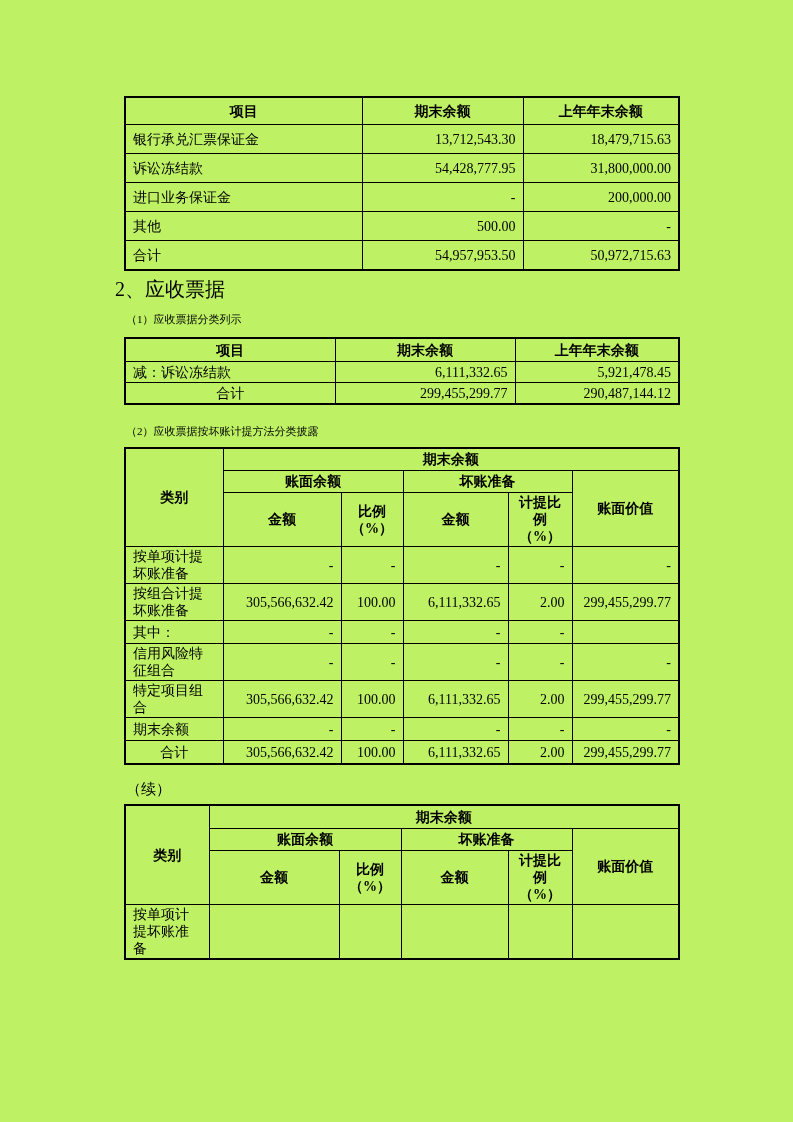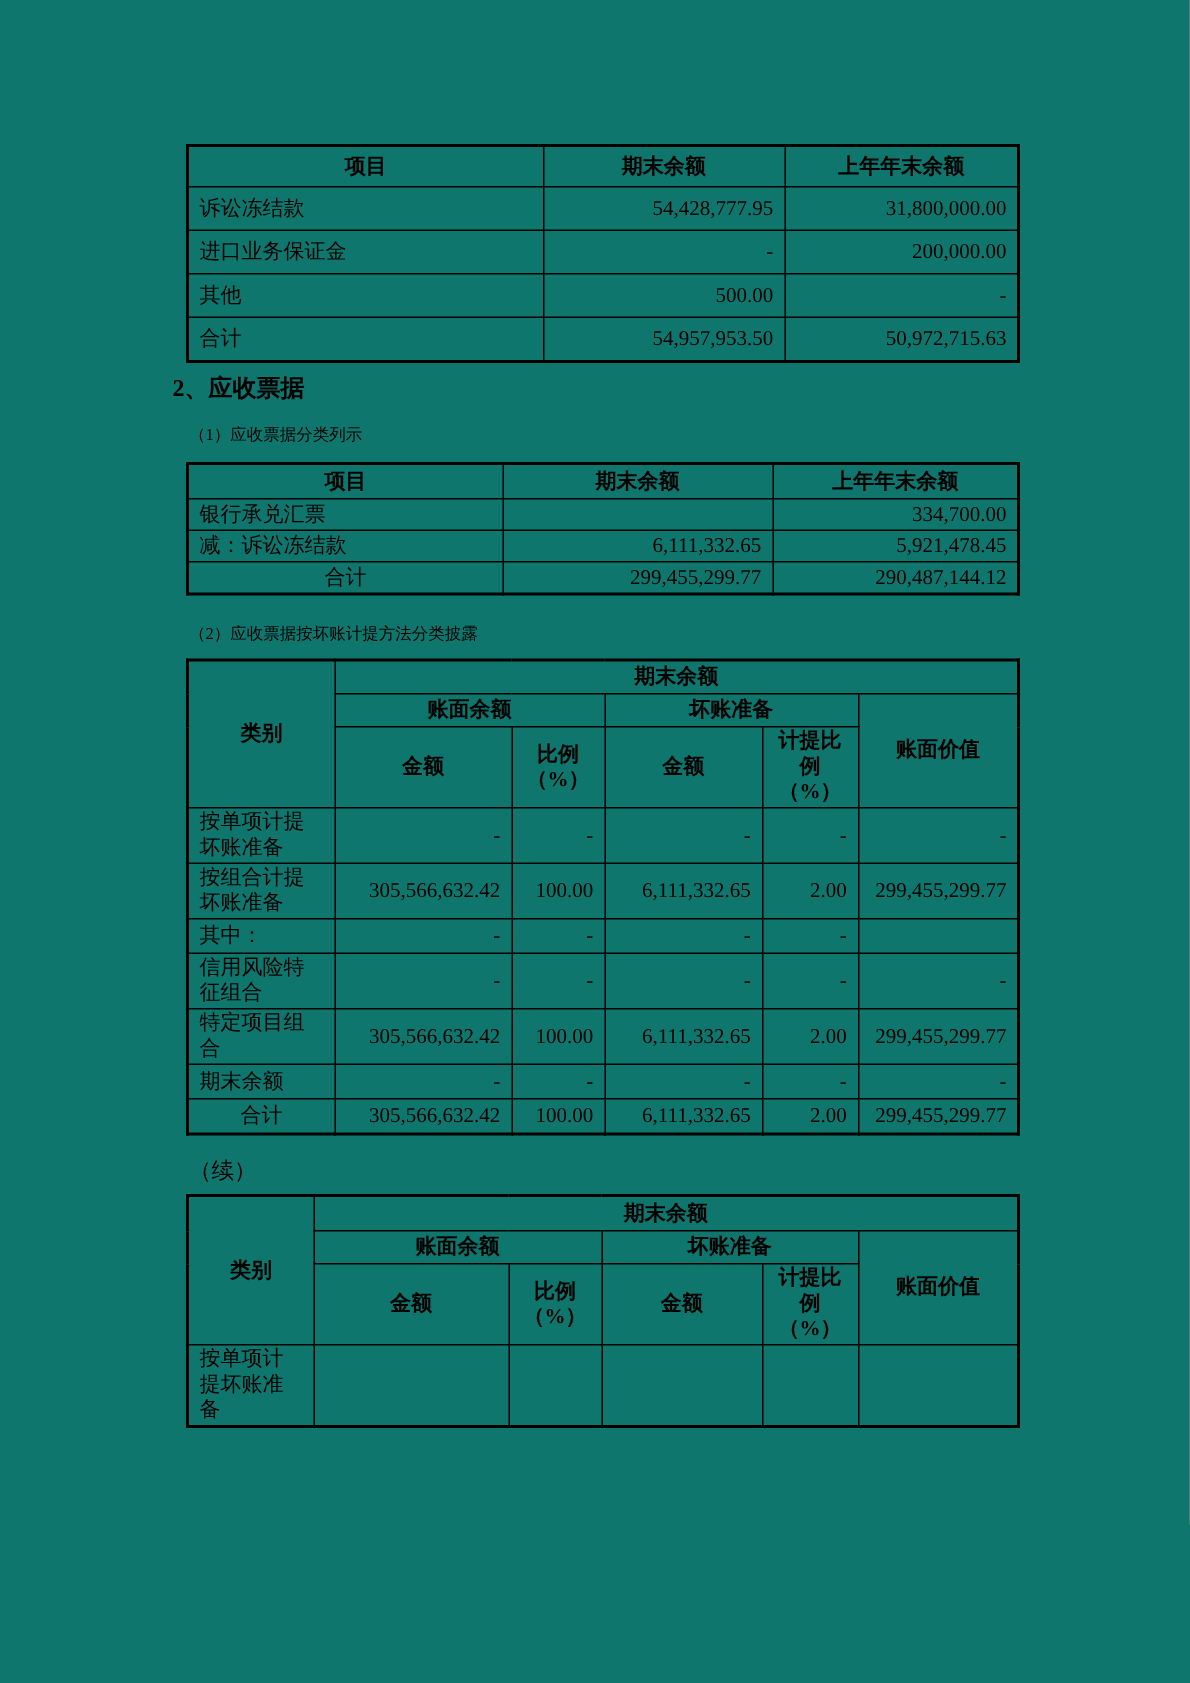--- a/index.html
+++ b/index.html
@@ -1,19 +1,19 @@
 <!DOCTYPE html>
 <html><head>
 <meta charset="utf-8">
 <style>
   html,body{margin:0;padding:0;background:#888;}
   .page{
     position:relative;
     width:793px;height:1122px;
-    background:#0f766e;
+    background:#bef264;
     font-family:"Liberation Serif","DejaVu Serif",serif;
     color:#000;
     overflow:hidden;
   }
   table.t{
     border-collapse:collapse;
     table-layout:fixed;
     font-size:14px;
   }
   table.t th, table.t td{
@@ -28,21 +28,21 @@
   table.t td{vertical-align:middle;}
   td.item{text-align:left;}
   td.num{text-align:right;}
   td.ctr{text-align:center;}
   .pre{white-space:pre-line;}
   
   .t1{margin:96px 0 0 124px;width:554px;}
   .t1 th{height:24px;}
   .t1 td{height:26px;}
   
-  .sec-title{margin:9px 0 0 115px;font-size:16px;font-weight:bold;line-height:18px;}
+  .sec-title{margin:9px 0 0 115px;font-size:20px;font-weight:normal;line-height:18px;}
   .sub-title{margin:12px 0 0 126px;font-size:11px;font-weight:normal;line-height:19px;}
   
   .t2{margin:8px 0 0 124px;width:554px;}
   .t2 th{height:20px;}
   .t2 td{height:18px;}
   
   .t3{margin:6px 0 0 124px;width:554px;}
   .t3 tr.h1 th{height:19px;}
   .t3 tr.h2 th{height:19px;}
   .t3 tr.h3 th{height:40px;}
@@ -67,20 +67,25 @@
         <col style="width:161px">
         <col style="width:156px">
       </colgroup>
     <tbody>
         <tr>
       <th>项目</th>
       <th>期末余额</th>
       <th>上年年末余额</th>
     </tr>
     <tr>
+      <td class="item">银行承兑汇票保证金</td>
+      <td class="num">13,712,543.30</td>
+      <td class="num">18,479,715.63</td>
+    </tr>
+    <tr>
       <td class="item">诉讼冻结款</td>
       <td class="num">54,428,777.95</td>
       <td class="num">31,800,000.00</td>
     </tr>
     <tr>
       <td class="item">进口业务保证金</td>
       <td class="num">-</td>
       <td class="num">200,000.00</td>
     </tr>
     <tr>
@@ -103,25 +108,20 @@
     <colgroup>
         <col style="width:210px">
         <col style="width:180px">
         <col style="width:164px">
       </colgroup>
     <tbody>
         <tr>
       <th>项目</th>
       <th>期末余额</th>
       <th>上年年末余额</th>
-    </tr>
-    <tr>
-      <td class="item">银行承兑汇票</td>
-      <td class="num"></td>
-      <td class="num">334,700.00</td>
     </tr>
     <tr>
       <td class="item">减：诉讼冻结款</td>
       <td class="num">6,111,332.65</td>
       <td class="num">5,921,478.45</td>
     </tr>
     <tr>
       <td class="ctr">合计</td>
       <td class="num">299,455,299.77</td>
       <td class="num">290,487,144.12</td>

